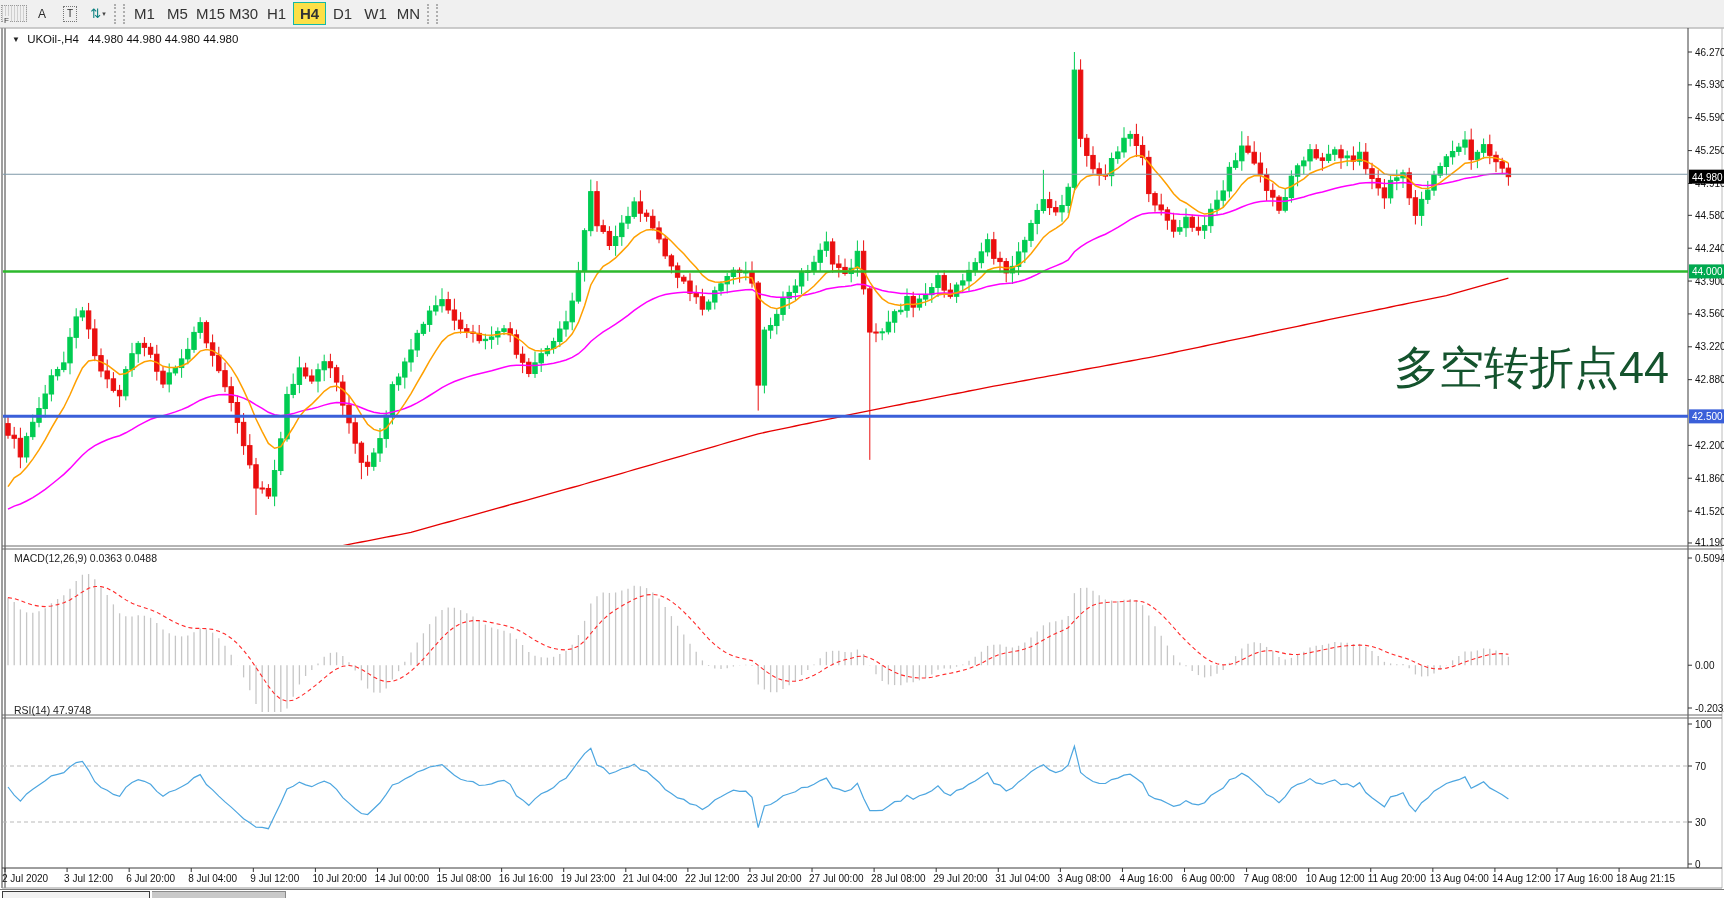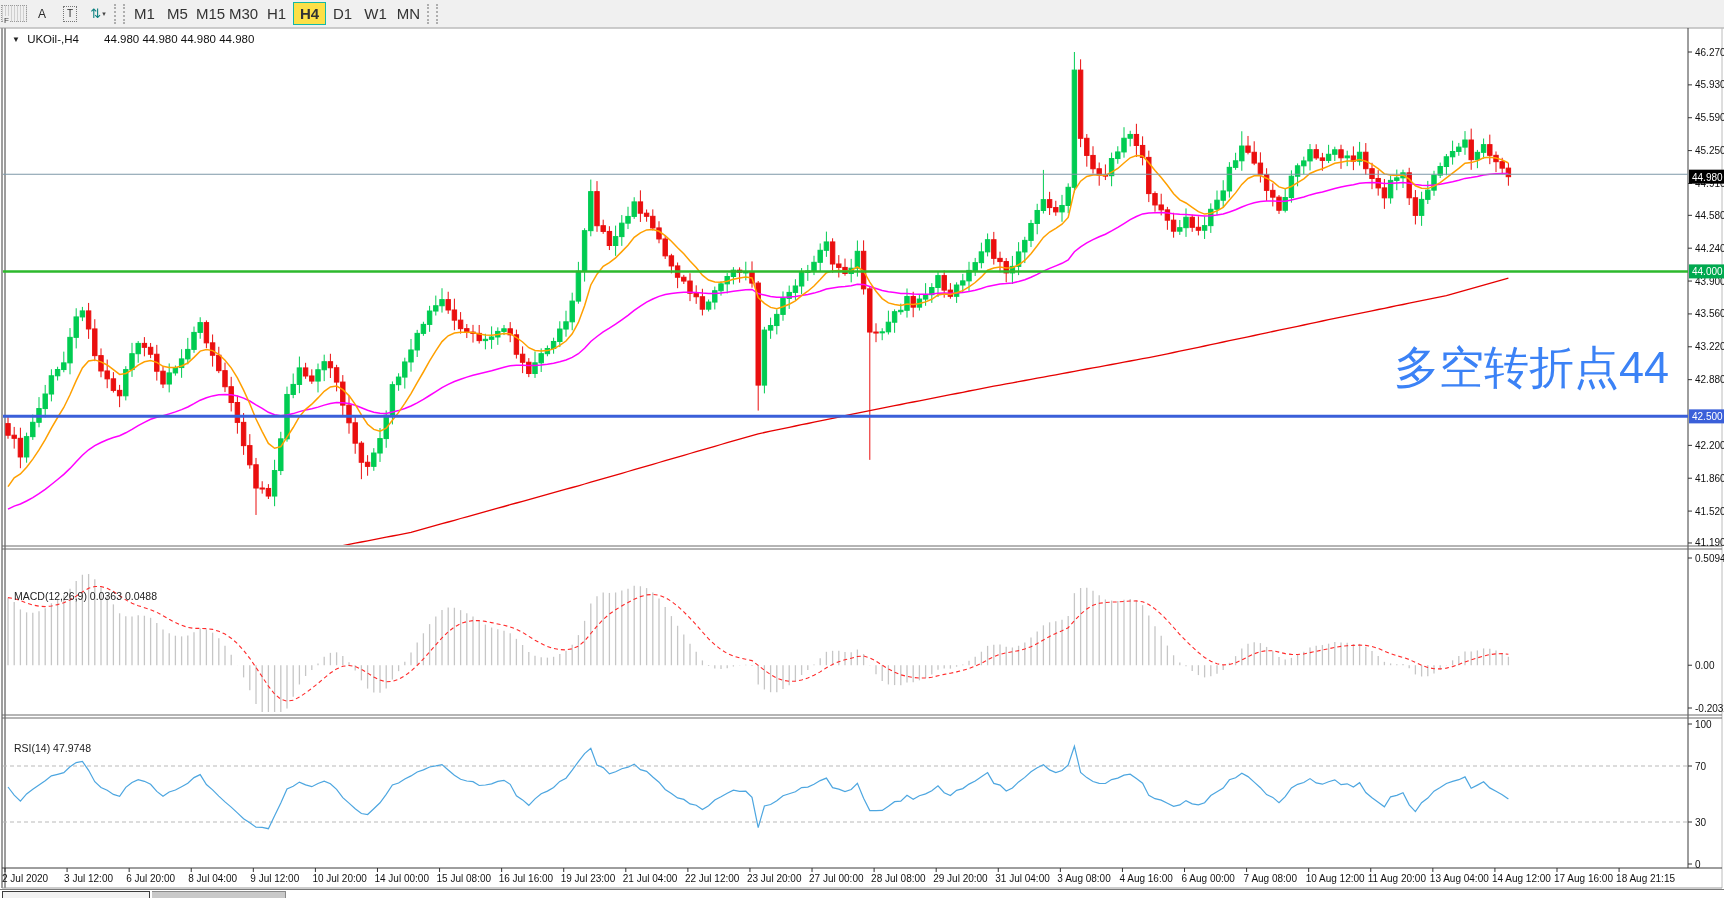--- a/index.html
+++ b/index.html
@@ -20,24 +20,24 @@
   .f-icon span{position:absolute;left:1px;bottom:-4px;font-size:8px;color:#333;background:#f0f0f0;padding:0 1px;}
   .arrows{color:#0b7f7f;font-size:13px;letter-spacing:-1px;}
   .caret{font-size:7px;color:#444;margin-left:2px;}
   .tfbtn{height:21px;width:31px;text-align:center;line-height:21px;font-size:15px;color:#333;
          border:1px solid transparent;margin:0;}
   .tfbtn.active{background:#fde047;border:1px solid #14b8a6;font-weight:bold;}
 
   
   #title-row{position:absolute;left:12px;top:33px;font-size:11.5px;color:#111;z-index:4;}
   #title-row .tri{font-size:8px;color:#222;margin-right:4px;vertical-align:1px;}
-  .panel-label{position:absolute;left:14px;font-size:10.5px;color:#222;z-index:4;margin-top:38px;}
+  .panel-label{position:absolute;left:14px;font-size:10.5px;color:#222;z-index:4;}
   #macd-label{top:552px;}
   #rsi-label{top:704px;}
-  #annotation{position:absolute;left:1394px;top:338px;font-size:45px;color:#3b82f6;
+  #annotation{position:absolute;left:1394px;top:338px;font-size:45px;color:#14532d;
               z-index:3;white-space:nowrap;font-family:"Liberation Sans",sans-serif;}
 
   
   #tabstrip{position:absolute;left:0;top:889px;width:1724px;height:9px;background:#ffffff;
             border-top:1px solid #7a7a7a;z-index:5;}
   .tabstub{position:absolute;top:1px;height:8px;box-sizing:border-box;}
   #tab1{left:2px;width:148px;background:#f2f2f2;border:1px solid #3c3c3c;}
   #tab2{left:152px;width:134px;background:#c9c9c9;border:1px solid #8a8a8a;border-left:none;}
 
   svg text{font-family:"Liberation Sans",sans-serif;}
@@ -70,21 +70,21 @@
         <div class="tfbtn">D1</div>
         <div class="tfbtn">W1</div>
         <div class="tfbtn">MN</div>
       </div>
     <div class="gripper"></div>
   </div>
 
   <div id="title-row">
     <span class="tri">▼</span>
     <span>UKOil-,H4</span>
-    <span style="margin-left:22px">44.980 44.980 44.980 44.980</span>
+    <span style="margin-left:6px">44.980 44.980 44.980 44.980</span>
   </div>
 
   <div id="macd-label" class="panel-label">MACD(12,26,9) 0.0363 0.0488</div>
   <div id="rsi-label" class="panel-label">RSI(14) 47.9748</div>
 
   <div id="annotation">多空转折点44</div>
 
   <svg id="chart-svg" width="1724" height="898" style="position:absolute;left:0;top:0;z-index:1">
       <rect x="0" y="28" width="1724" height="870" fill="#ffffff"></rect>
       <line x1="2" y1="28" x2="2" y2="888" stroke="#3c3c3c" stroke-width="1"></line>

